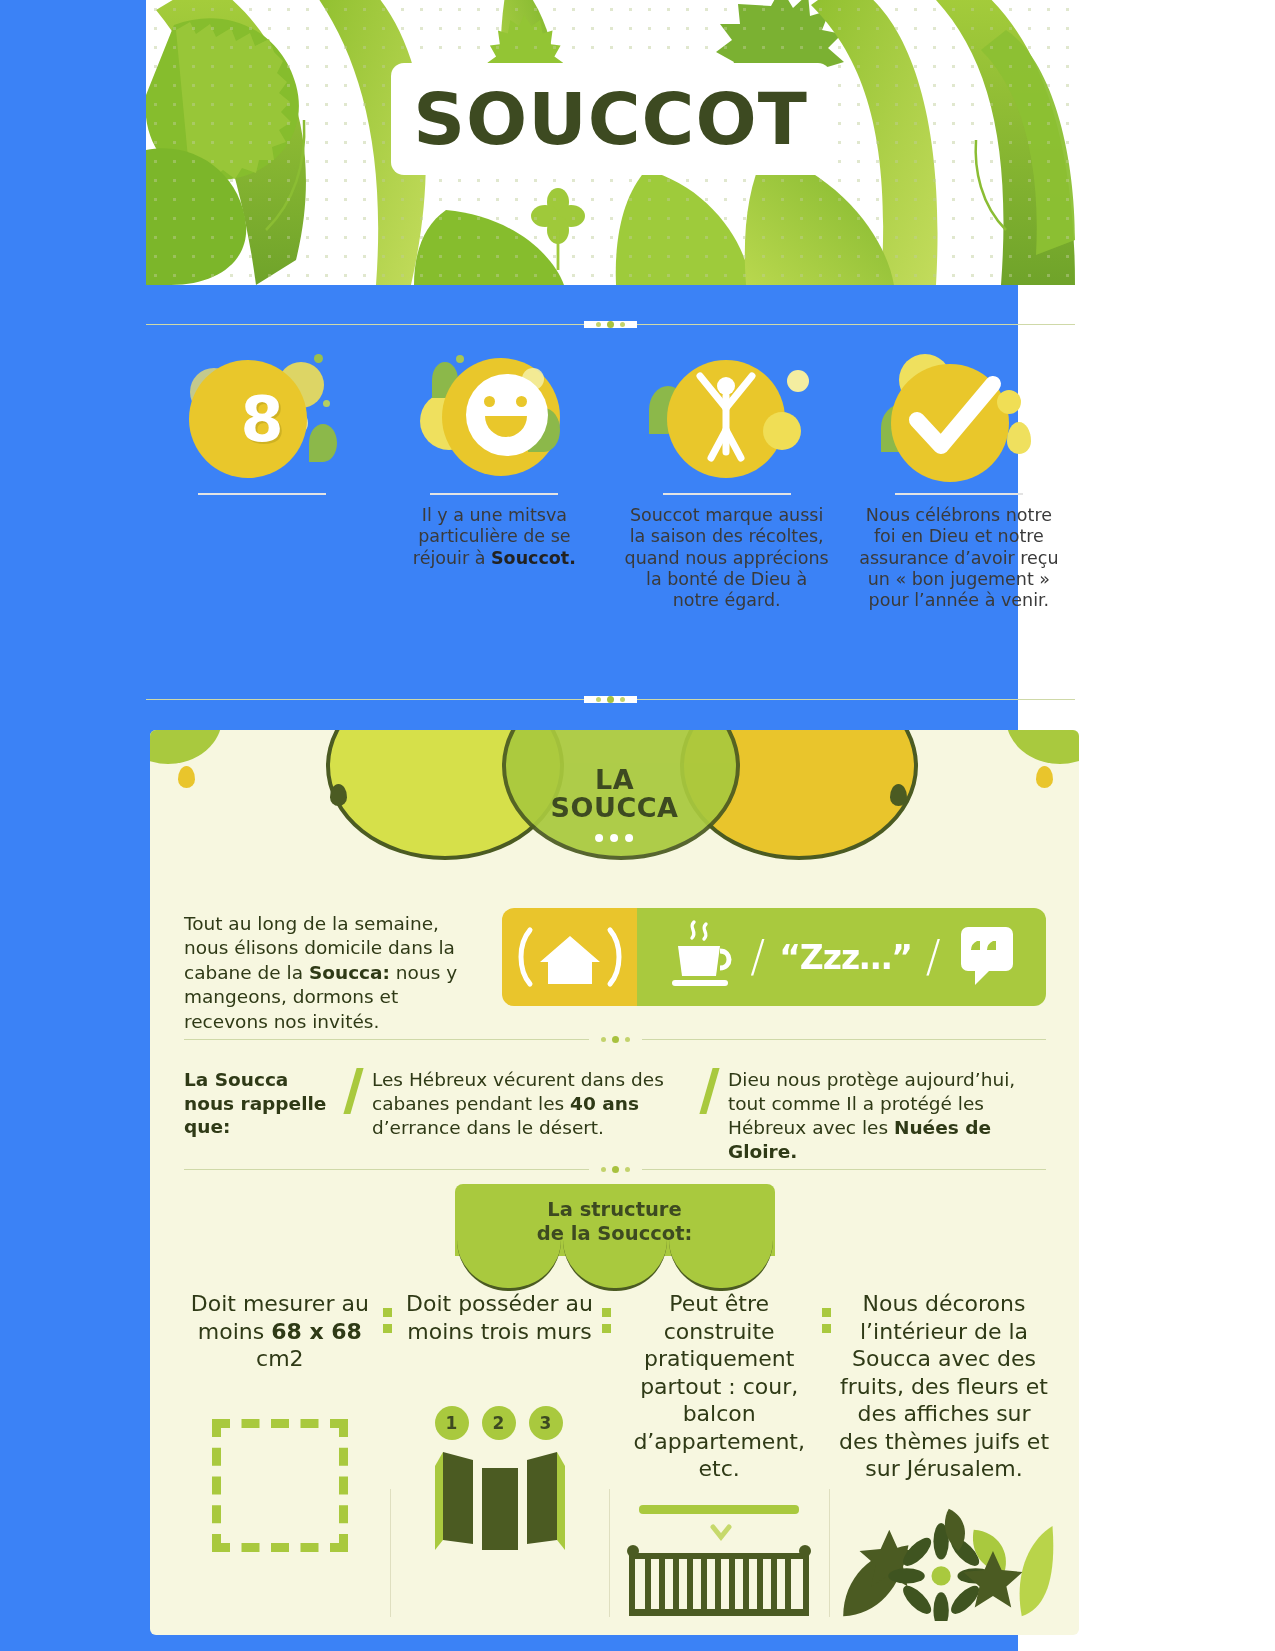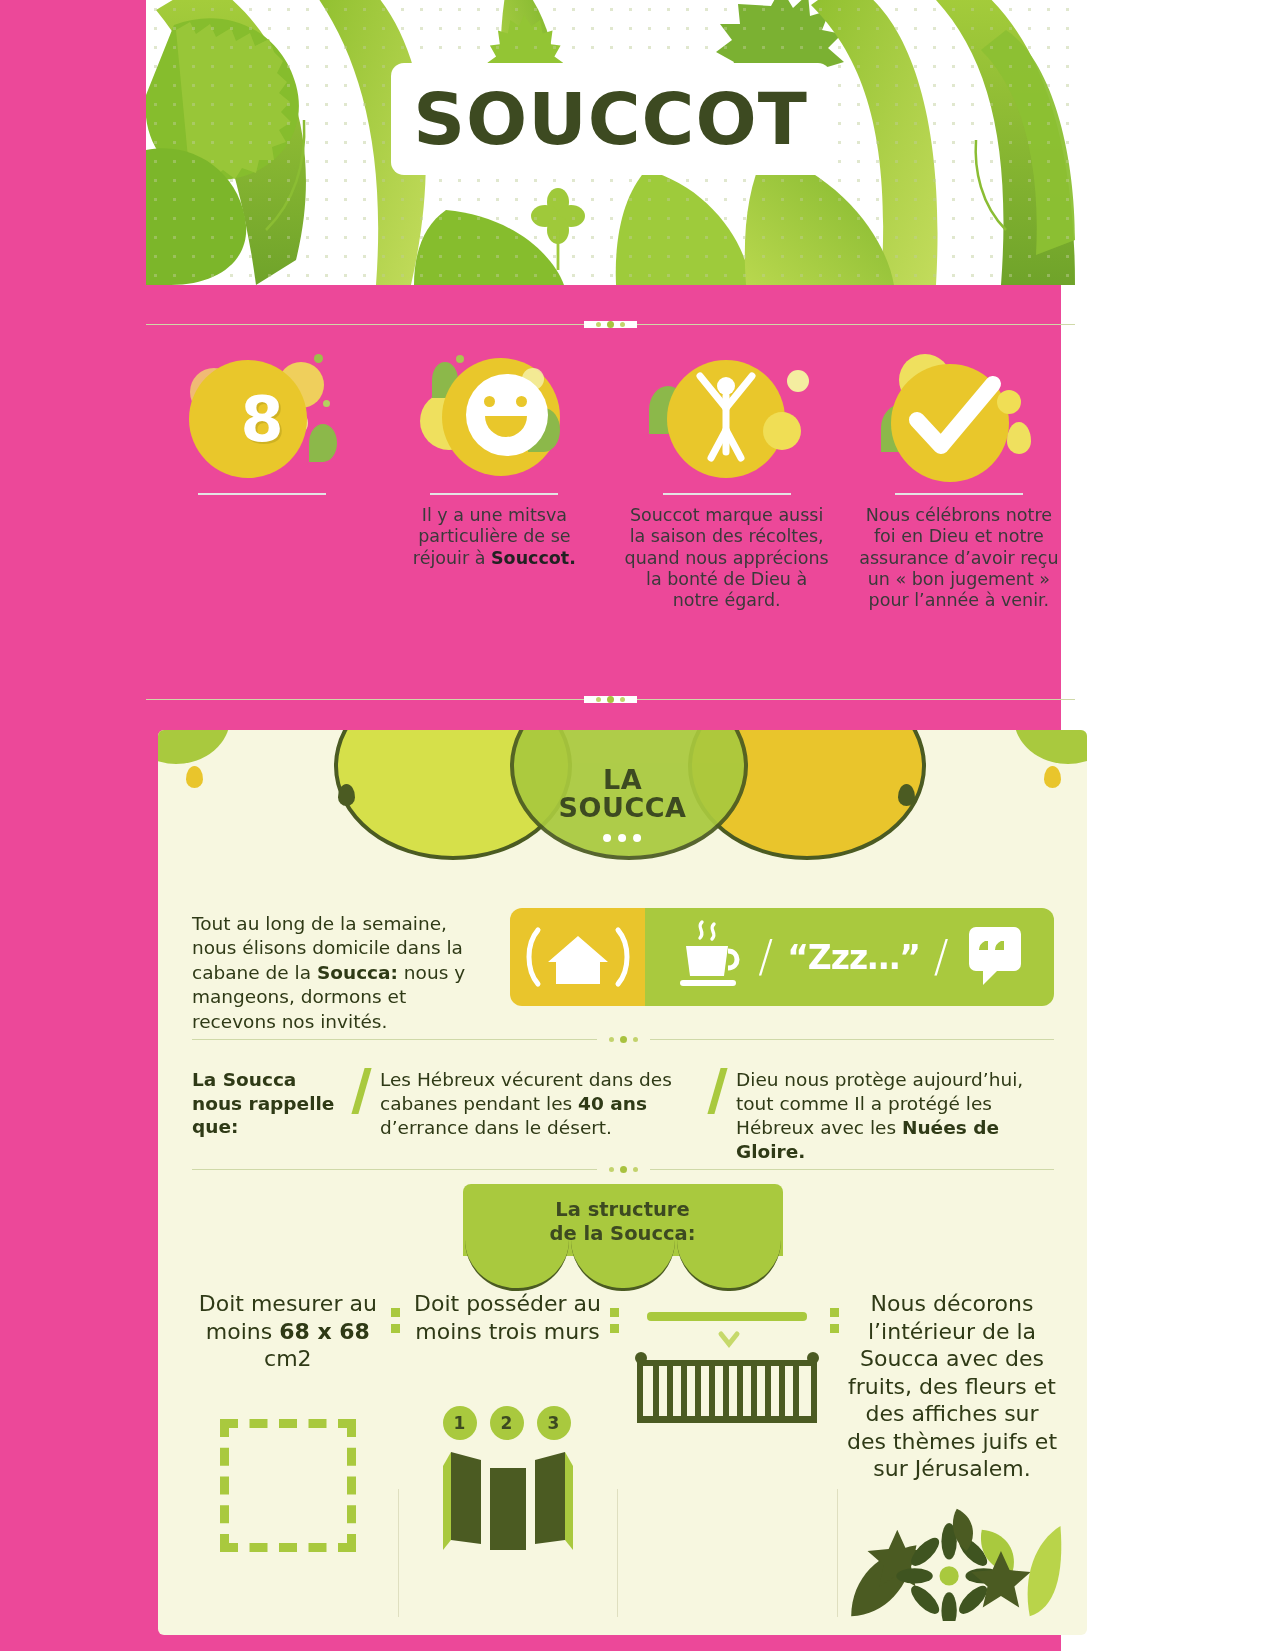--- a/index.html
+++ b/index.html
@@ -3,21 +3,21 @@
 <meta charset="utf-8">
 <style>
   html,body{margin:0;padding:0;background:#ffffff;}
   body{
     width:1275px;height:1651px;
     font-family:"DejaVu Sans","Liberation Sans",sans-serif;
     color:#3f4a24;
     overflow:hidden;
     position:relative;
   }
-  .page{position:relative;width:1018px;height:1651px;background:#ec4899;padding-left:43px;}
+  .page{position:relative;width:1018px;height:1651px;background:#3b82f6;}
 
   
   .hero{position:absolute;left:146px;top:0;width:929px;height:285px;overflow:hidden;
         background:#ffffff;}
   .hero-leafbg{position:absolute;inset:0;overflow:hidden;}
   .dots-tex{position:absolute;inset:0;
     background-image:radial-gradient(circle, rgba(190,205,150,.55) 1.6px, transparent 1.9px);
     background-size:19px 19px;opacity:.85;}
   .hero-plate{position:absolute;left:50%;top:63px;transform:translateX(-50%);
     width:440px;height:112px;background:#fff;border-radius:13px;
@@ -41,21 +41,21 @@
   .blob{position:absolute;border-radius:50%;}
   .fact-rule{width:128px;height:2px;background:#e3e3e3;margin:6px 0 10px;}
   .fact-txt{font-size:17.5px;line-height:1.22;text-align:center;color:#3a3a3a;max-width:205px;}
   .fact-txt b{font-weight:bold;color:#222;}
   .fact-txt i{font-style:italic;}
   .big8{position:absolute;left:50%;top:50%;transform:translate(-50%,-50%);
     font-size:62px;font-weight:bold;color:#fff;line-height:1;
     text-shadow:2px 2px 0 rgba(160,140,20,.35);}
 
   
-  .panel{position:absolute;left:158px;top:730px;width:929px;height:905px;
+  .panel{position:absolute;left:150px;top:730px;width:929px;height:905px;
          background:#f7f7e0;border-radius:6px;overflow:hidden;}
 
   .scallops{position:absolute;left:0;top:0;width:929px;height:140px;}
   .scallop{position:absolute;top:-58px;border-radius:50%;border:4px solid #4b5b22;}
   .drop{position:absolute;width:17px;height:22px;border-radius:50% 50% 50% 50%/60% 60% 40% 40%;}
   .la-soucca{position:absolute;left:50%;top:36px;transform:translateX(-50%);
     text-align:center;z-index:9;color:#3d4a21;font-weight:bold;font-size:27px;line-height:1.05;
     letter-spacing:.5px;}
   .la-soucca .sub-dots{display:flex;gap:7px;justify-content:center;margin-top:11px;}
   .la-soucca .sub-dots i{width:8px;height:8px;border-radius:50%;background:#fff;display:block;}
@@ -343,21 +343,21 @@
       <div class="dots">
           <i class="d sm"></i>
           <i class="d"></i>
           <i class="d sm"></i>
         </div>
     </div>
 
     <div class="struct-badge">
       <div class="sb-body">
         <div>La structure</div>
-        <div>de la Soucca:</div>
+        <div>de la Souccot:</div>
       </div>
       <div class="sb-lobes">
         <span class="sb-lobe" style="left:2px;"></span>
         <span class="sb-lobe" style="left:108px;"></span>
         <span class="sb-lobe" style="left:214px;"></span>
       </div>
     </div>
 
     <div class="scards">
 
@@ -390,20 +390,21 @@
           </div>
         </div>
       </div>
 
       <div class="scard">
         <div class="sc-sep">
             <i></i>
             <i></i>
           </div>
         <div class="art-divider"></div>
+        <div class="scard-txt">Peut être construite pratiquement partout : cour, balcon d’appartement, etc.</div>
         <div class="scard-art">
           <svg class="rail" width="200" height="120" viewBox="0 0 200 120">
             <rect x="20" y="4" width="160" height="9" rx="4" fill="#a9c93e"></rect>
             <path d="M94 26 l8 10 l8 -10" stroke="#c6d96b" stroke-width="5" fill="none" stroke-linecap="round"></path>
             <rect x="10" y="52" width="180" height="6" fill="#4b5b22"></rect>
             <circle cx="14" cy="50" r="6" fill="#4b5b22"></circle>
             <circle cx="186" cy="50" r="6" fill="#4b5b22"></circle>
             <rect x="10" y="52" width="6" height="62" fill="#4b5b22"></rect>
             <rect x="184" y="52" width="6" height="62" fill="#4b5b22"></rect>
             <rect x="10" y="108" width="180" height="7" fill="#4b5b22"></rect>

